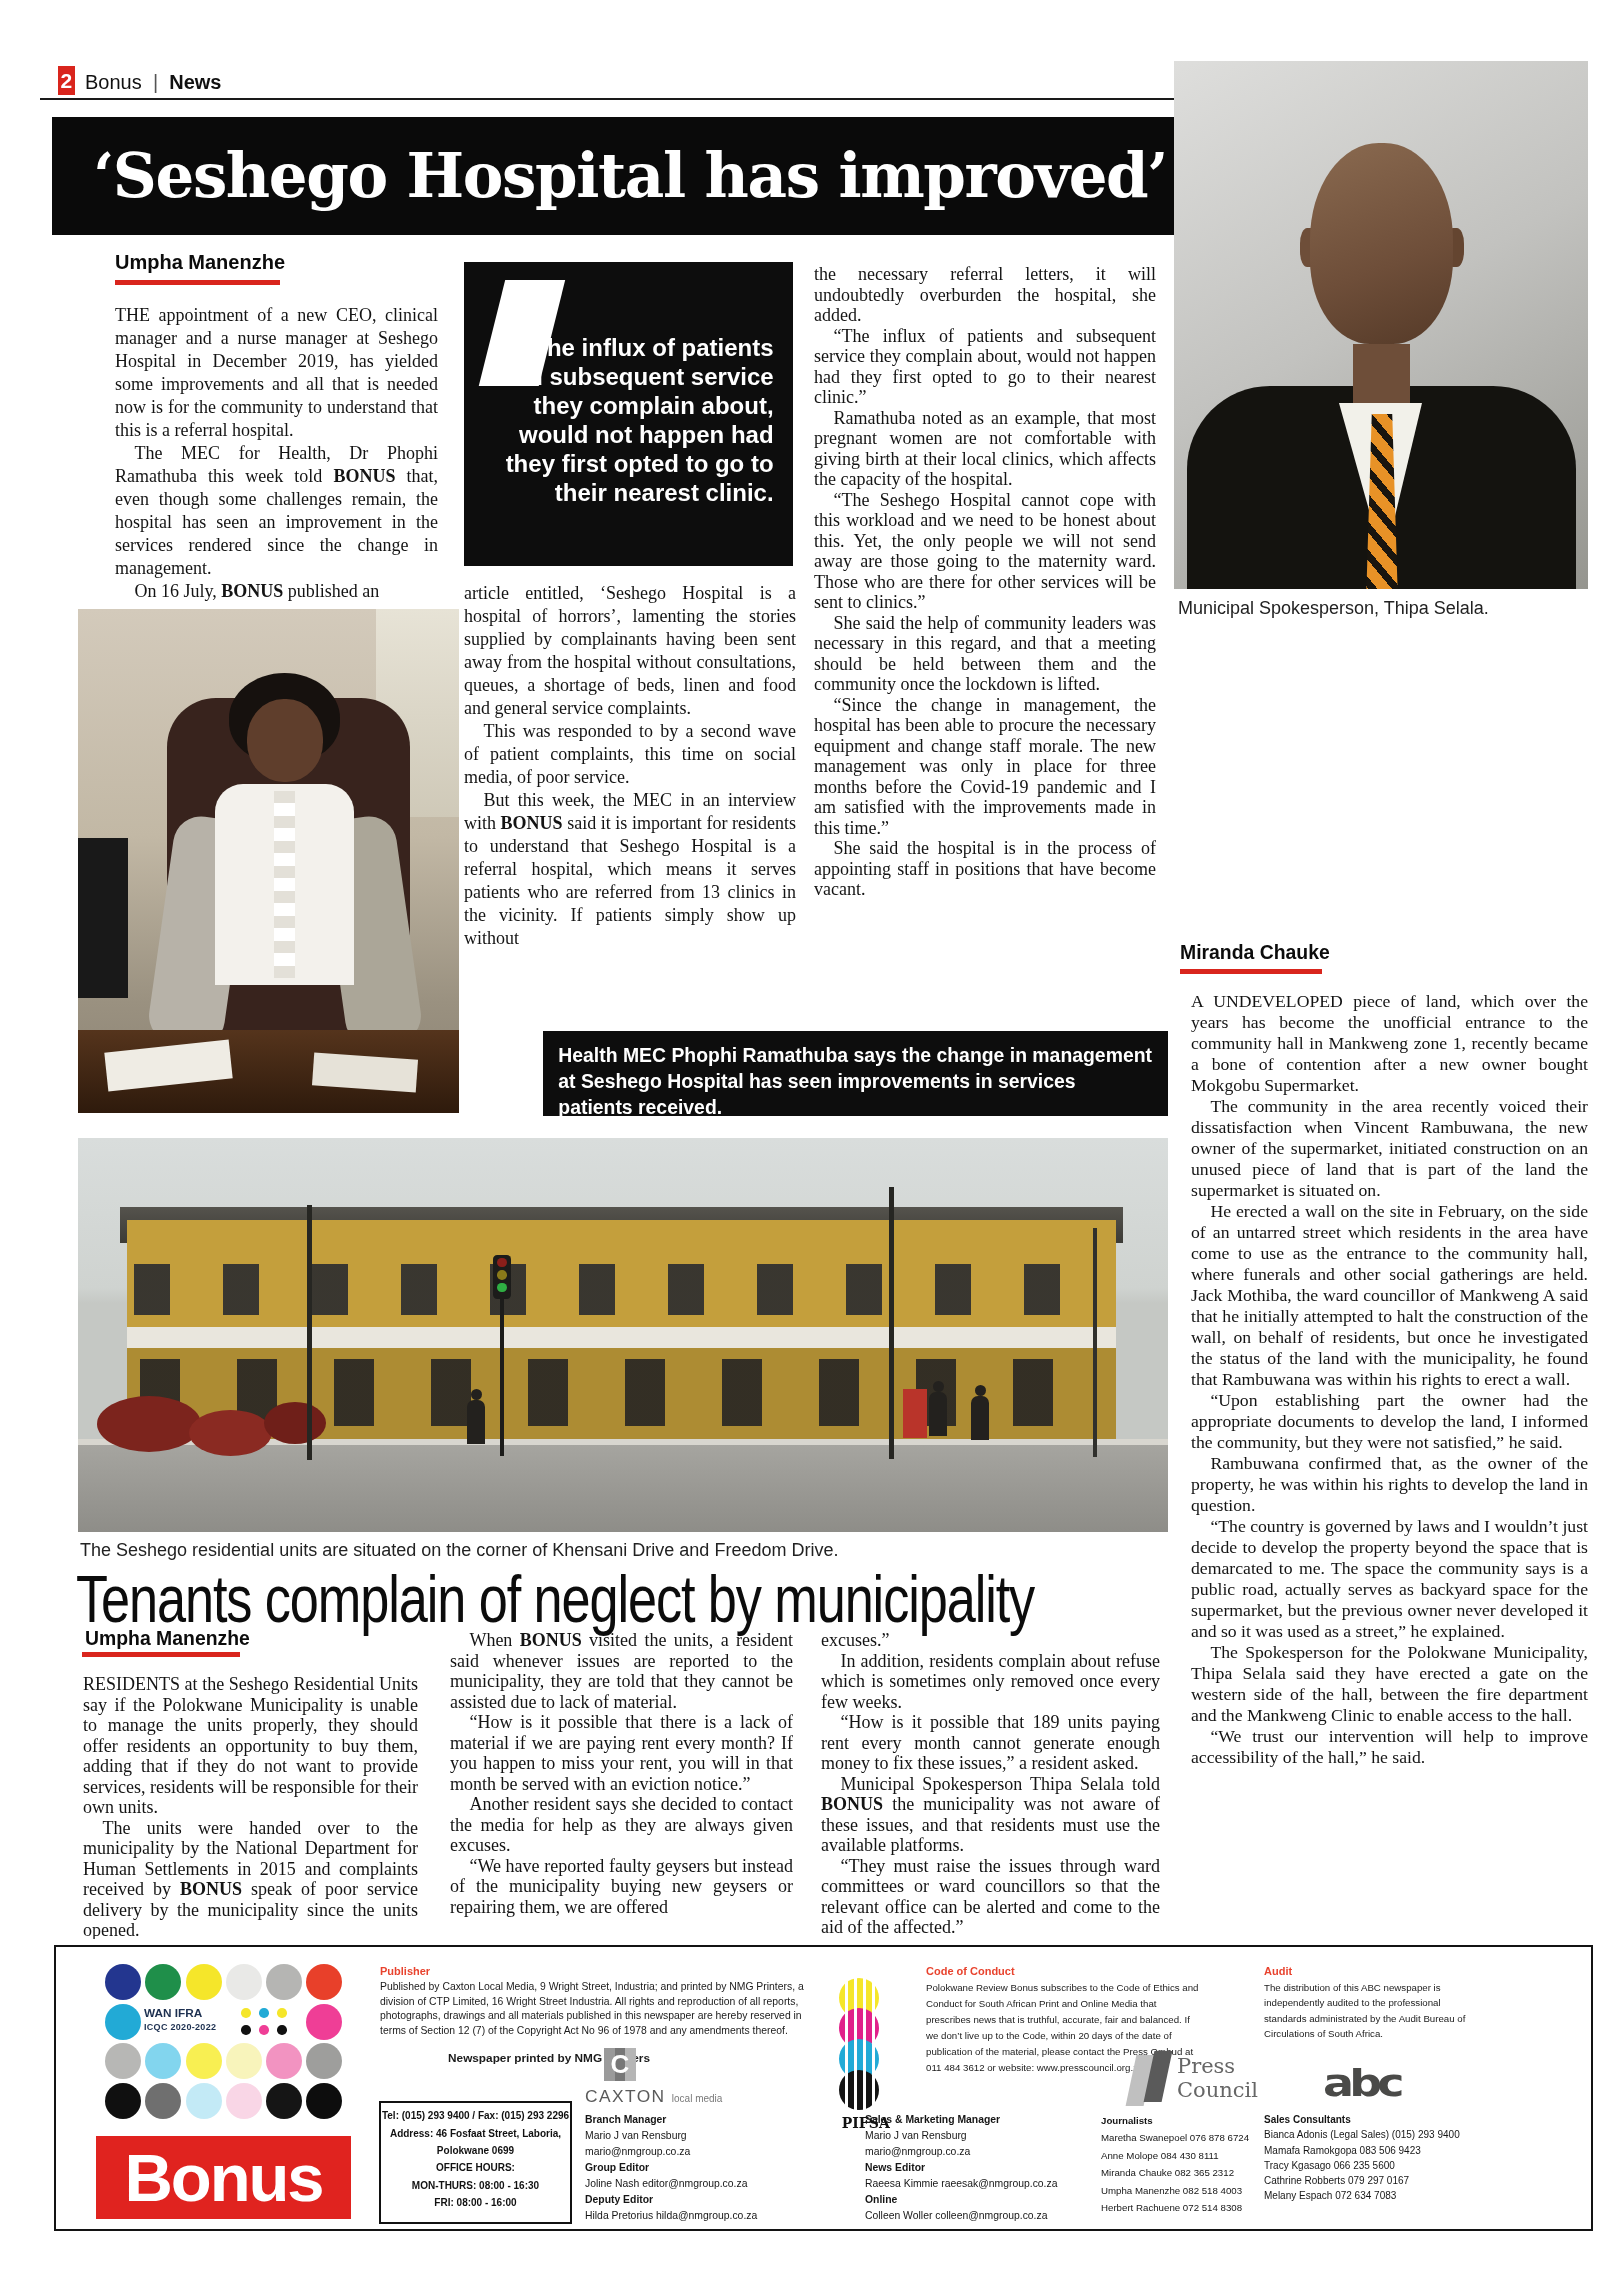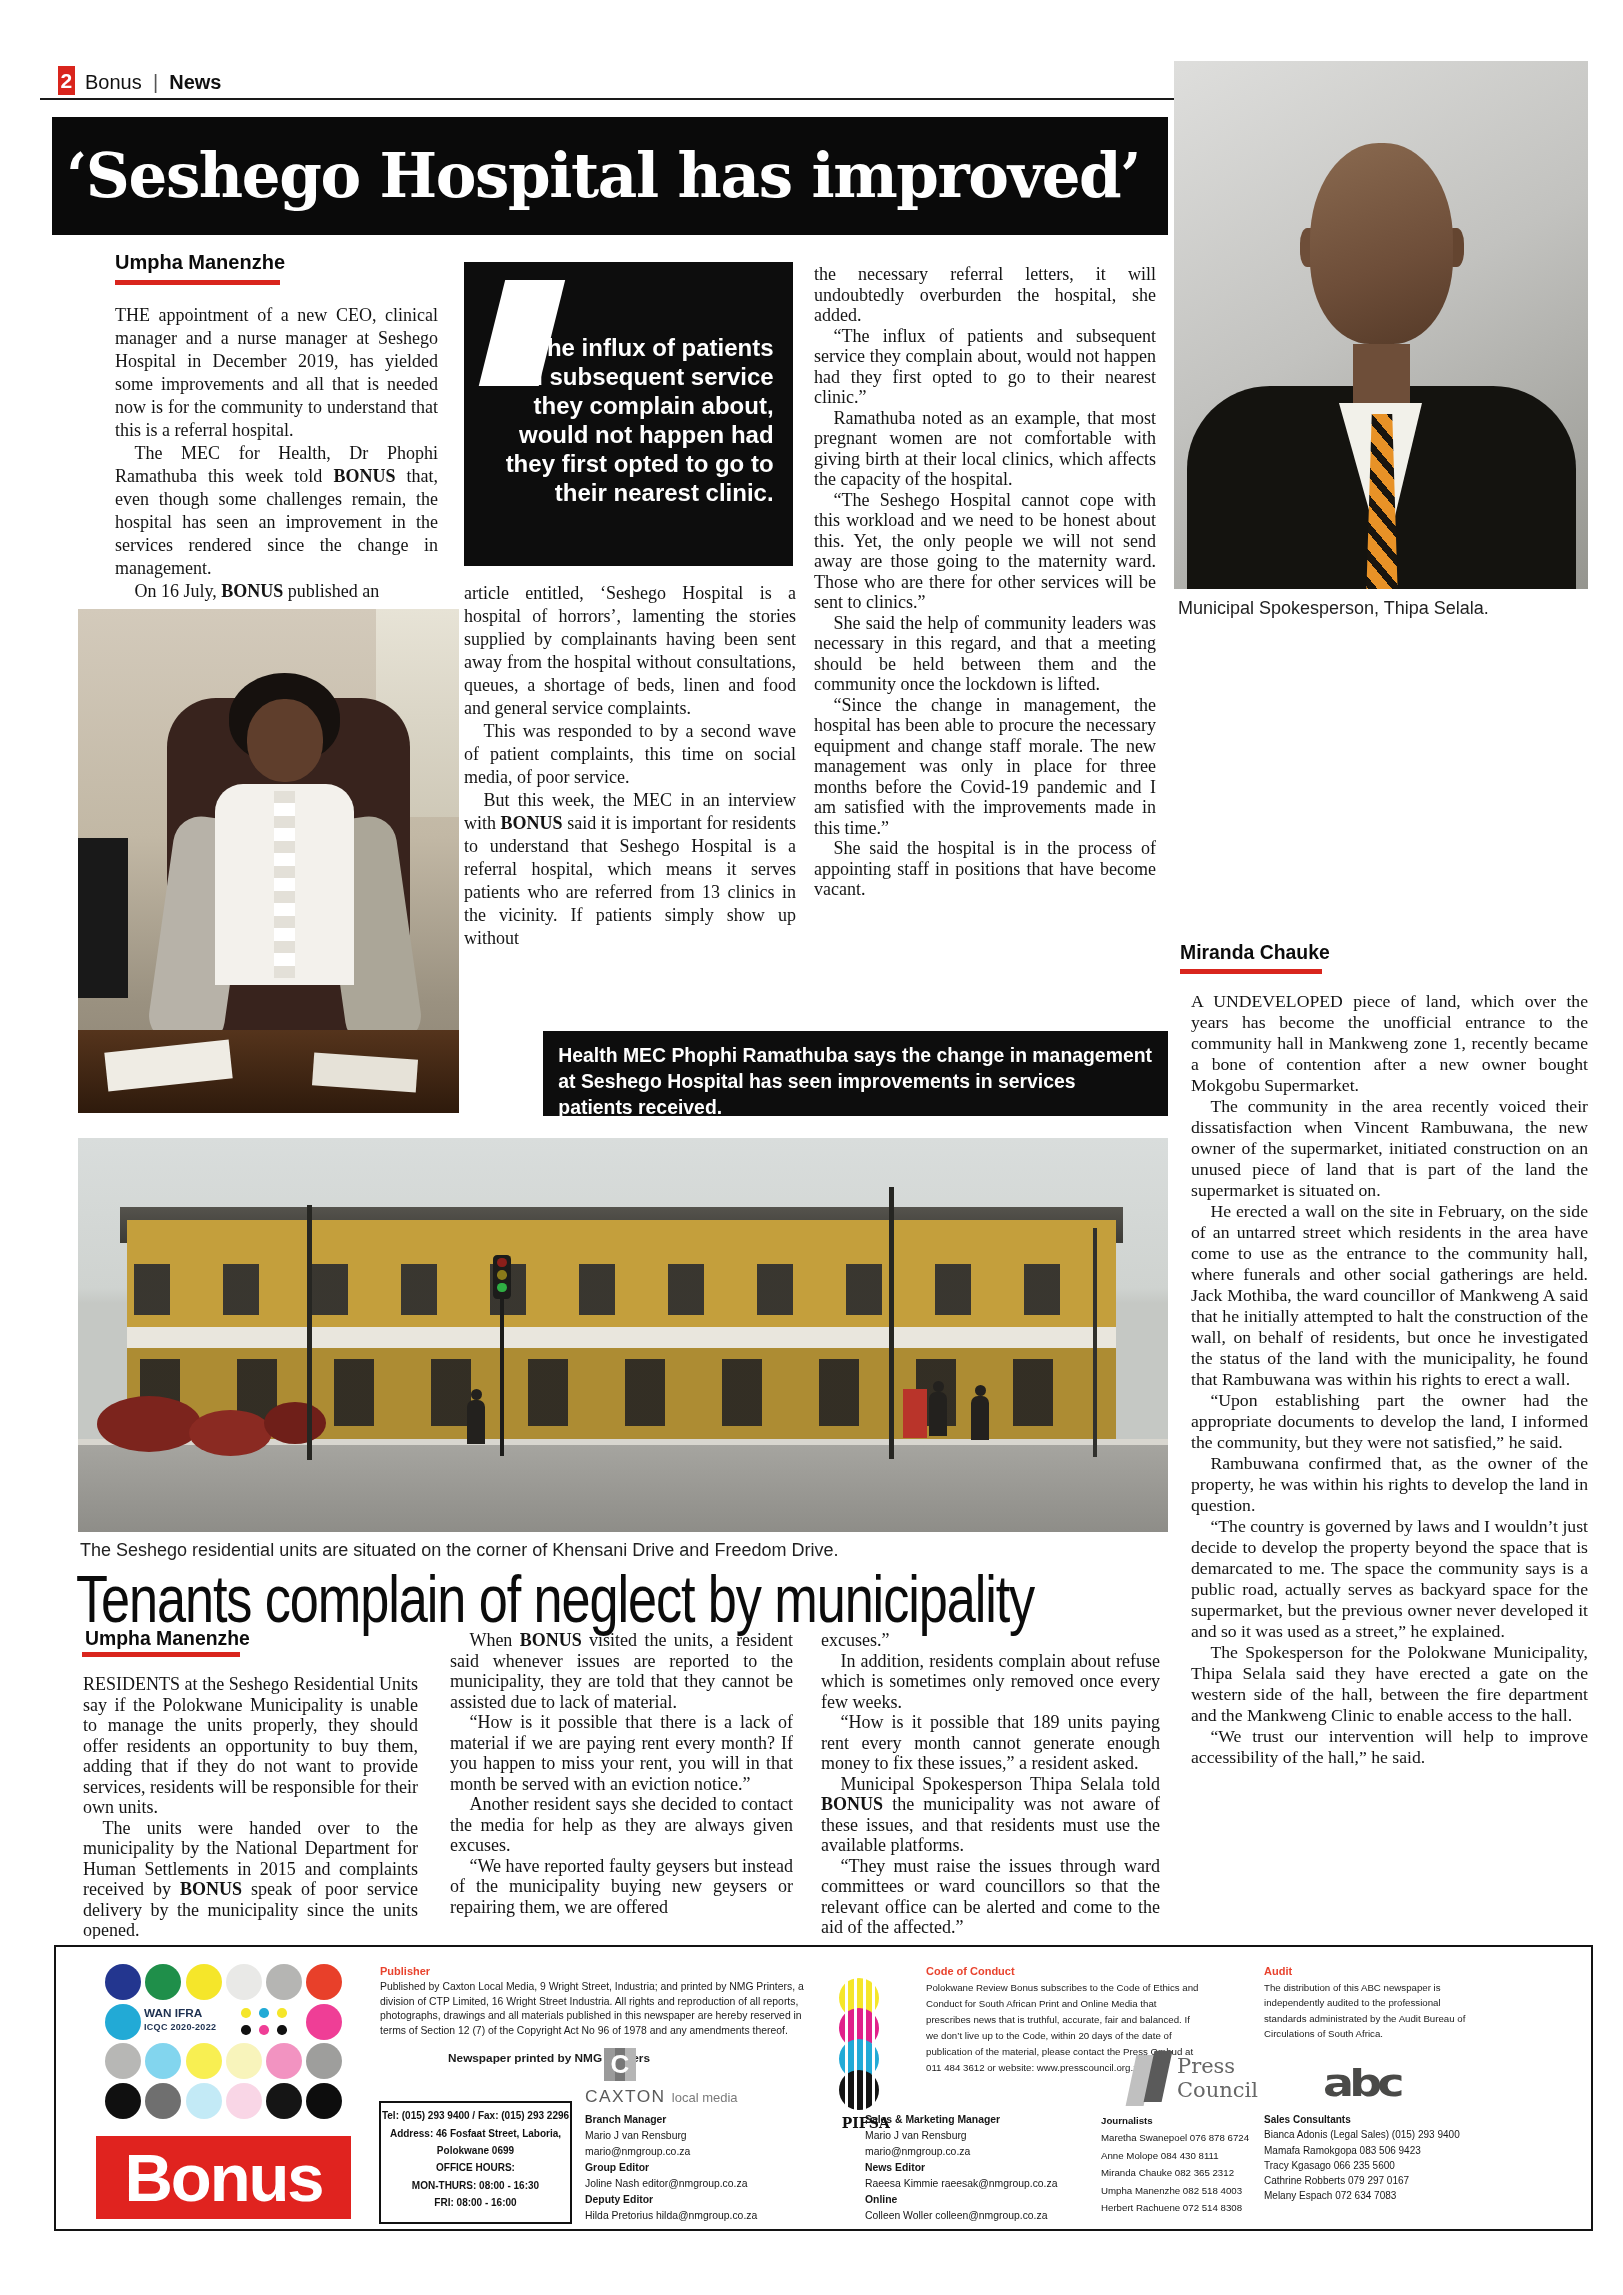--- a/index.html
+++ b/index.html
@@ -11,21 +11,21 @@
   .just{text-align:justify;}
   p{margin:0;}
   p.ind{text-indent:19.4px;}
   b{font-weight:bold;}
 
   
   .pagenum{background:#d9251d;color:#fff;font-weight:bold;font-size:21px;text-align:center;line-height:29px;}
   .hdr-rule{background:#1a1a1a;}
 
   
-  .banner{background:#0a0a0a;}
+  .banner{background:#0a0a0a;padding-left:27px;}
   .banner h1{margin:0;padding:0 0 0 14px;color:#fff;font-family:"DejaVu Serif", serif;
              font-weight:bold;font-size:61px;line-height:117px;letter-spacing:-1.4px;white-space:nowrap;}
 
   .byline{font-family:"Liberation Sans", sans-serif;font-weight:bold;font-size:20px;color:#0c0c0c;}
   .redline{background:#d9251d;}
 
   .bodycol{font-size:18px;color:#141414;}
   .lh33 p{line-height:23px;}
   .lh30 p{line-height:20.5px;}
 
@@ -112,21 +112,21 @@
   .wanifra{font-family:"Liberation Sans", sans-serif;color:#1d3050;font-weight:bold;font-size:11.8px;line-height:14px;}
   .wanifra small{display:block;font-weight:bold;font-size:9px;color:#1d3050;letter-spacing:0.3px;}
   .bonuslogo{background:#e0231f;color:#fff;font-family:"Liberation Sans", sans-serif;font-weight:bold;
              font-size:67px;letter-spacing:-2.1px;text-align:center;line-height:83px;}
   .contactbox{border:2.1px solid #111;text-align:center;font-family:"Liberation Sans", sans-serif;
               font-weight:bold;font-size:10px;line-height:17.4px;color:#111;padding-top:4.2px;}
   .caxicon{width:32px;height:33px;background:
       linear-gradient(90deg,#9a9a9a 0 33%,#777 33% 66%,#b5b5b5 66%);position:relative;}
   .caxicon span{position:absolute;inset:0;color:#fff;font-family:"Liberation Sans",sans-serif;font-weight:bold;font-size:26px;line-height:33px;text-align:center;}
   .caxword{font-family:"Liberation Sans", sans-serif;color:#5a5a5a;font-size:17.4px;letter-spacing:1.4px;}
-  .caxword em{font-style:normal;font-size:13px;letter-spacing:0;color:#7a7a7a;}
+  .caxword em{font-style:normal;font-size:10px;letter-spacing:0;color:#7a7a7a;}
   .pifsa-c{position:absolute;left:0;width:40px;height:40px;border-radius:50%;}
   .pifsa-label{font-family:"DejaVu Serif", serif;font-weight:bold;font-size:14px;color:#111;}
   .pc-dark{position:absolute;width:18px;height:51px;background:#5a5a5a;transform:skewX(-12deg);}
   .pc-light{position:absolute;width:18px;height:51px;background:#c0c0c0;transform:skewX(-12deg);}
   .pcword{font-family:"DejaVu Serif", serif;font-size:21px;line-height:23.6px;color:#666;}
   .abclogo{font-family:"DejaVu Sans", sans-serif;font-weight:bold;font-size:46px;letter-spacing:-4.9px;color:#4a4a48;transform:scaleY(.82);transform-origin:left top;}
 </style>
 </head>
 <body>
 

